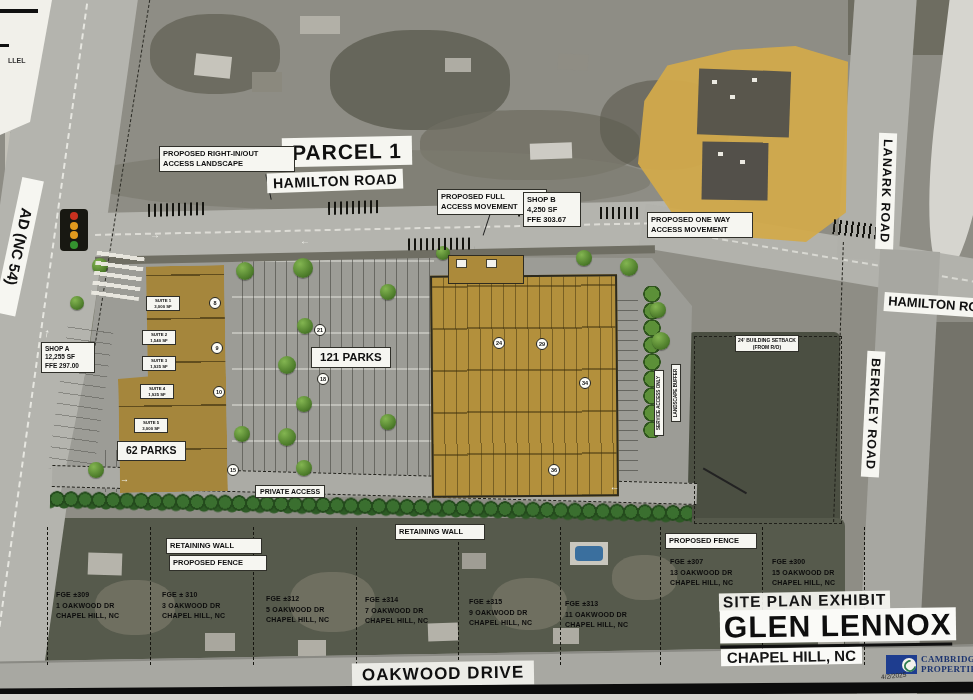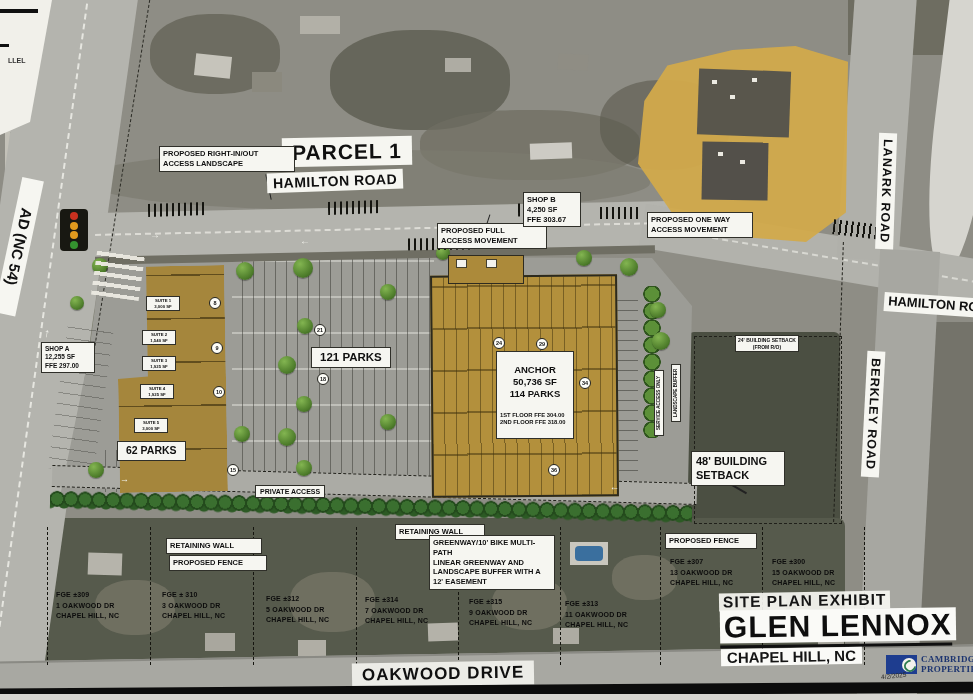--- a/index.html
+++ b/index.html
@@ -180,56 +180,43 @@
 
   <div class="abs" style="left:0;top:0;width:160px;height:150px;background:#f1f0ea;clip-path:polygon(0 0,52px 0,30px 122px,0 135px);"></div>
   <div class="abs" style="left:0;top:9px;width:38px;height:4px;background:#101010;"></div>
   <div class="abs" style="left:0;top:44px;width:9px;height:3px;background:#101010;"></div>
   <div class="abs" style="left:8px;top:57px;font-size:7px;font-weight:bold;color:#333;">LLEL</div>
 
   <div class="chip nb" style="left:282px;top:137px;font-size:21px;font-weight:600;letter-spacing:1px;padding:1px 10px;transform:rotate(-1deg);">PARCEL 1</div>
   <div class="chip nb" style="left:267px;top:171px;font-size:14px;padding:1px 6px;transform:rotate(-2deg);letter-spacing:.5px;">HAMILTON ROAD</div>
   <div class="chip" style="left:159px;top:146px;width:128px;text-align:left;">PROPOSED RIGHT-IN/OUT
 ACCESS LANDSCAPE</div>
-  <div class="chip" style="left:437px;top:189px;width:102px;text-align:left;margin-top:34px;">PROPOSED FULL
+  <div class="chip" style="left:437px;top:189px;width:102px;text-align:left;">PROPOSED FULL
 ACCESS MOVEMENT</div>
   <div class="chip" style="left:523px;top:192px;width:50px;text-align:left;">SHOP B
 4,250 SF
 FFE 303.67</div>
   <div class="chip" style="left:647px;top:212px;width:98px;text-align:left;">PROPOSED ONE WAY
 ACCESS MOVEMENT</div>
   <div class="chip nb" style="left:828px;top:182px;width:112px;transform:rotate(92deg);font-size:12.5px;letter-spacing:1px;padding:1px 2px;">LANARK ROAD</div>
   <div class="chip nb" style="left:-50px;top:236px;width:130px;transform:rotate(102deg);font-size:15px;padding:1px 4px;">AD (NC 54)</div>
   <div class="chip nb" style="left:884px;top:296px;font-size:13px;transform:rotate(4deg);padding:1px 4px;white-space:nowrap;">HAMILTON ROAD</div>
   <div class="chip" style="left:41px;top:342px;width:46px;text-align:left;font-size:6.5px;">SHOP A
 12,255 SF
 FFE 297.00</div>
   <div class="chip" style="left:311px;top:347px;font-size:11.5px;padding:2px 8px;">121 PARKS</div>
   <div class="chip" style="left:117px;top:441px;font-size:10.5px;padding:2px 8px;">62 PARKS</div>
 
-  <div class="chip" style="left:496px;top:351px;width:70px;padding:2px 3px;">
-    <span style="display:block;font-size:9.5px;font-weight:700;white-space:pre-line;">ANCHOR
-50,736 SF
-114 PARKS</span>
-    <span style="display:block;font-size:5.8px;text-align:left;white-space:pre-line;margin-top:1px;">1ST FLOOR FFE 304.00
-2ND FLOOR FFE 318.00</span>
-  </div>
 
   <div class="chip" style="left:735px;top:335px;width:58px;font-size:5px;padding:1px 2px;">24' BUILDING SETBACK
 (FROM R/O)</div>
-  <div class="chip" style="left:691px;top:451px;width:84px;font-size:11px;text-align:left;padding:2px 4px;">48' BUILDING
-SETBACK</div>
   <div class="chip" style="left:255px;top:485px;font-size:7px;padding:1px 4px;">PRIVATE ACCESS</div>
   <div class="chip" style="left:166px;top:538px;width:88px;text-align:left;">RETAINING WALL</div>
   <div class="chip" style="left:169px;top:555px;width:90px;text-align:left;">PROPOSED FENCE</div>
   <div class="chip" style="left:395px;top:524px;width:82px;text-align:left;">RETAINING WALL</div>
-  <div class="chip" style="left:429px;top:535px;width:118px;text-align:left;font-size:7.5px;">GREENWAY/10' BIKE MULTI-PATH
-LINEAR GREENWAY AND
-LANDSCAPE BUFFER WITH A
-12' EASEMENT</div>
   <div class="chip" style="left:665px;top:533px;width:84px;text-align:left;">PROPOSED FENCE</div>
   <div class="chip" style="left:626px;top:398px;width:62px;transform:rotate(-90deg);font-size:4.6px;padding:1px;">SERVICE ACCESS ONLY</div>
   <div class="chip" style="left:647px;top:388px;width:54px;transform:rotate(-90deg);font-size:4.6px;padding:1px;">LANDSCAPE BUFFER</div>
   <div class="chip nb" style="left:352px;top:662px;font-size:17px;font-weight:600;background:#ecece7;padding:1px 10px;transform:rotate(-1deg);letter-spacing:1px;">OAKWOOD DRIVE</div>
   <div class="chip nb" style="left:810px;top:405px;width:122px;transform:rotate(93deg);font-size:12.5px;letter-spacing:1px;padding:1px 2px;">BERKLEY ROAD</div>
 
   <div class="chip" style="left:146px;top:296px;width:30px;font-size:4.3px;padding:1px;border-width:.5px;">SUITE 1
 3,000 SF</div>
   <div class="chip" style="left:142px;top:330px;width:30px;font-size:4.3px;padding:1px;border-width:.5px;">SUITE 2
 1,540 SF</div>

